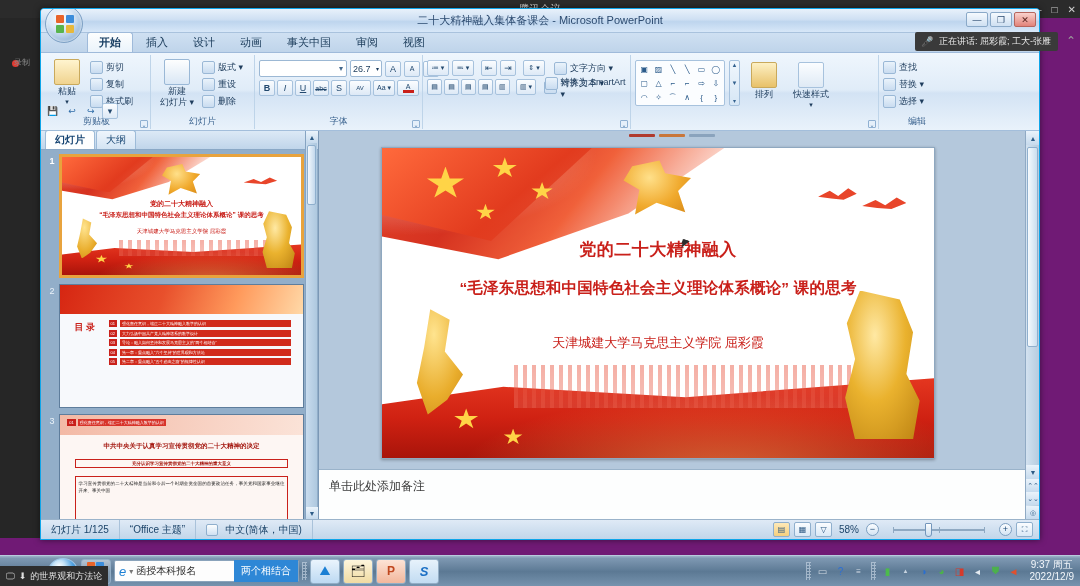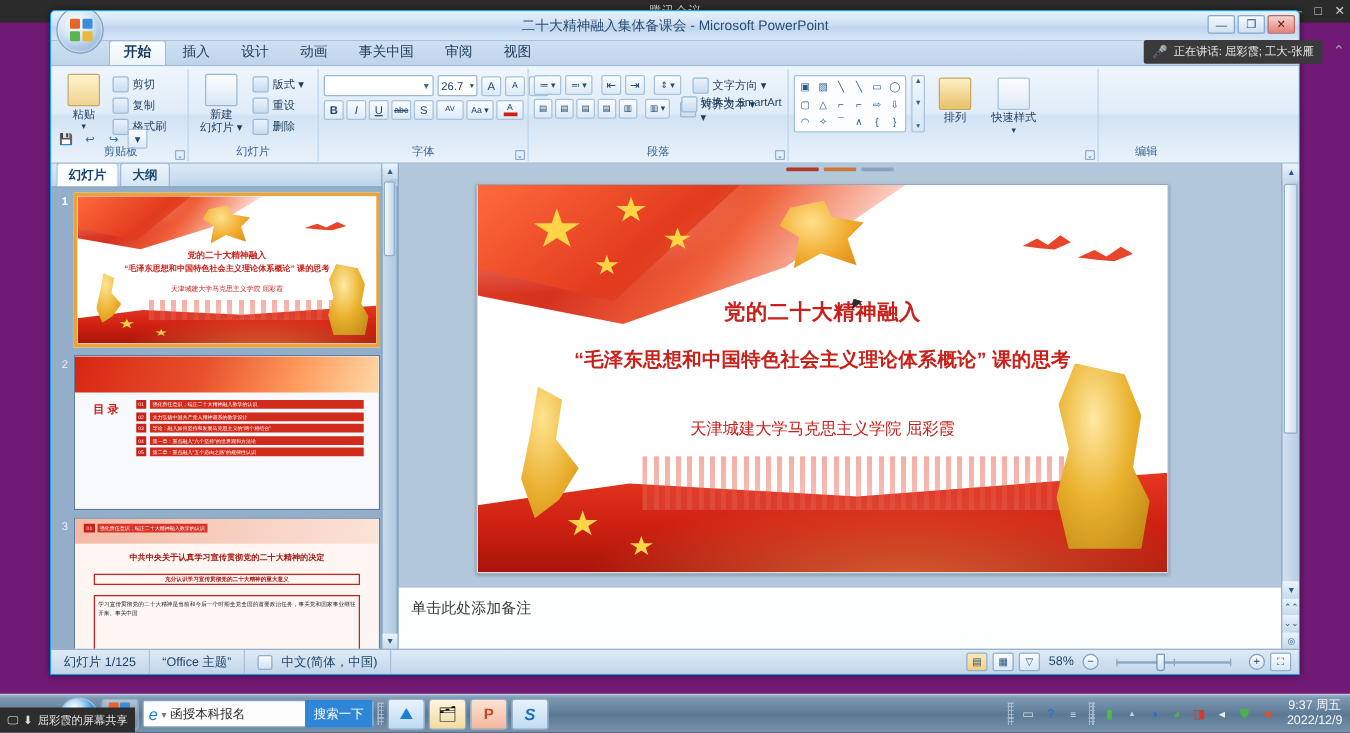--- a/index.html
+++ b/index.html
@@ -176,21 +176,20 @@
   }
   #thumb-tabs {
     height:19px; display:flex; align-items:flex-end; gap:1px; padding-left:4px;
     background:linear-gradient(180deg,#dce9f6,#c0d5ea);
     border-bottom:1px solid #8aa8c6; position:relative;
   }
   .thumbtab {
     font-size:10px; padding:2px 9px 2px; color:#1d4b77;
     border:1px solid #9dbbd8; border-bottom:none; border-radius:3px 3px 0 0;
     background:linear-gradient(180deg,#eef5fc,#d4e4f3);
-    font-weight:bold;
   }
   .thumbtab.active { background:#fdfefe; font-weight:bold; color:#154472; }
   #thumb-close {
     position:absolute; right:5px; top:3px; font-size:11px; color:#2e5c87;
     line-height:11px;
   }
   #thumblist {
     flex:1; position:relative; overflow:hidden; background:#92aec9;
     padding:4px 14px 0 4px;
   }
@@ -417,20 +416,24 @@
 
   <div id="meeting-titlebar">
     <span id="meeting-title">腾讯会议</span>
     <div id="meeting-wincontrols">
       <span>—</span>
       <span>□</span>
       <span>✕</span>
     </div>
   </div>
 
+  <div id="rec-strip">
+    <div id="rec-dot"></div>
+    <div id="rec-label">录制</div>
+  </div>
 
   <div id="ppt-window">
 
     <div id="ppt-titlebar">
       <div id="ppt-title">二十大精神融入集体备课会 - Microsoft PowerPoint</div>
       <div id="ppt-wincontrols">
         <div class="win-btn">—</div>
         <div class="win-btn">❐</div>
         <div class="win-btn close">✕</div>
       </div>
@@ -606,21 +609,20 @@
               <span>转换为 SmartArt ▾</span>
             </div>
           </div>
           <div style="display:flex;gap:3px;align-items:center;position:absolute;left:122px;top:21px;">
             <div class="smallrow">
               <span class="smallicon"></span>
               <span>对齐文本 ▾</span>
             </div>
           </div>
         </div>
-        <div class="rgroup-label">段落</div>
         <div class="dlg-launcher">⌄</div>
       </div>
 
       <div class="rgroup" style="width:248px;">
         <div class="rgroup-content" style="padding-top:3px;gap:4px;">
           <div class="shape-gallery">
             <div class="shape-cell">▣</div>
             <div class="shape-cell">▨</div>
             <div class="shape-cell">╲</div>
             <div class="shape-cell">╲</div>
@@ -651,20 +653,34 @@
           <div class="bigbtn" style="width:46px;">
             <div class="bigicon" style="background:linear-gradient(180deg,#fbfdff,#dfeaf5);border-color:#a7c2dd;"></div>
             <span>快速样式</span>
             <span style="font-size:7px;">▾</span>
           </div>
         </div>
         <div class="dlg-launcher">⌄</div>
       </div>
 
       <div class="rgroup" style="width:76px;border-right:none;">
+        <div class="rgroup-content" style="flex-direction:column;gap:2px;padding-top:3px;">
+          <div class="smallrow">
+            <span class="smallicon"></span>
+            <span>查找</span>
+          </div>
+          <div class="smallrow">
+            <span class="smallicon"></span>
+            <span>替换 ▾</span>
+          </div>
+          <div class="smallrow">
+            <span class="smallicon"></span>
+            <span>选择 ▾</span>
+          </div>
+        </div>
         <div class="rgroup-label">编辑</div>
       </div>
     </div>
 
     <div id="qat">
       <div class="minibtn" style="border:none;background:none;color:#2f6da8;">💾</div>
       <div class="minibtn" style="border:none;background:none;color:#2f6da8;">↩</div>
       <div class="minibtn" style="border:none;background:none;color:#2f6da8;">↪</div>
       <div class="minibtn">▾</div>
     </div>
@@ -835,36 +851,36 @@
   <div id="speak-toast">
     <span class="mic">🎤</span>
     <span class="txt">正在讲话: 屈彩霞; 工大-张雁</span>
   </div>
   <div id="speak-chev">⌃</div>
 
   <div id="taskbar">
     <div id="share-tip">
       <span>🖵</span>
       <span>⬇</span>
-      <span>屈彩霞的屏幕共享</span>
+      <span>的世界观和方法论</span>
     </div>
     <div id="start-orb"></div>
     <div class="tb-icon">
       <div style="position:relative;width:18px;height:18px;">
         <div style="position:absolute;left:0;top:0;width:8px;height:8px;background:#e8642a;border-radius:1px;"></div>
         <div style="position:absolute;left:9px;top:0;width:8px;height:8px;background:#3b8ddb;border-radius:1px;"></div>
         <div style="position:absolute;left:0;top:9px;width:8px;height:8px;background:#58b44c;border-radius:1px;"></div>
         <div style="position:absolute;left:9px;top:9px;width:8px;height:8px;background:#e8b83a;border-radius:1px;"></div>
       </div>
     </div>
     <div id="ie-search">
       <span style="color:#1b7fd4;font-size:13px;font-style:italic;">e</span>
       <span style="color:#777;font-size:8px;">▾</span>
       <span>函授本科报名</span>
-      <div id="ie-go">搜索一下</div>
+      <div id="ie-go">两个相结合</div>
     </div>
     <div class="dotgrip"></div>
     <div class="tb-icon" style="background:linear-gradient(180deg,#eaf4fd,#bdd9f2);">
       <span style="color:#1b7fd4;font-size:13px;">⛰</span>
     </div>
     <div class="tb-icon" style="background:linear-gradient(180deg,#fdf5dd,#f0dba2);">
       <span style="font-size:12px;">🗂</span>
     </div>
     <div class="tb-icon" style="background:linear-gradient(180deg,#fde3d6,#f2b79c);">
       <span style="color:#c0471f;font-weight:bold;font-size:12px;">P</span>

